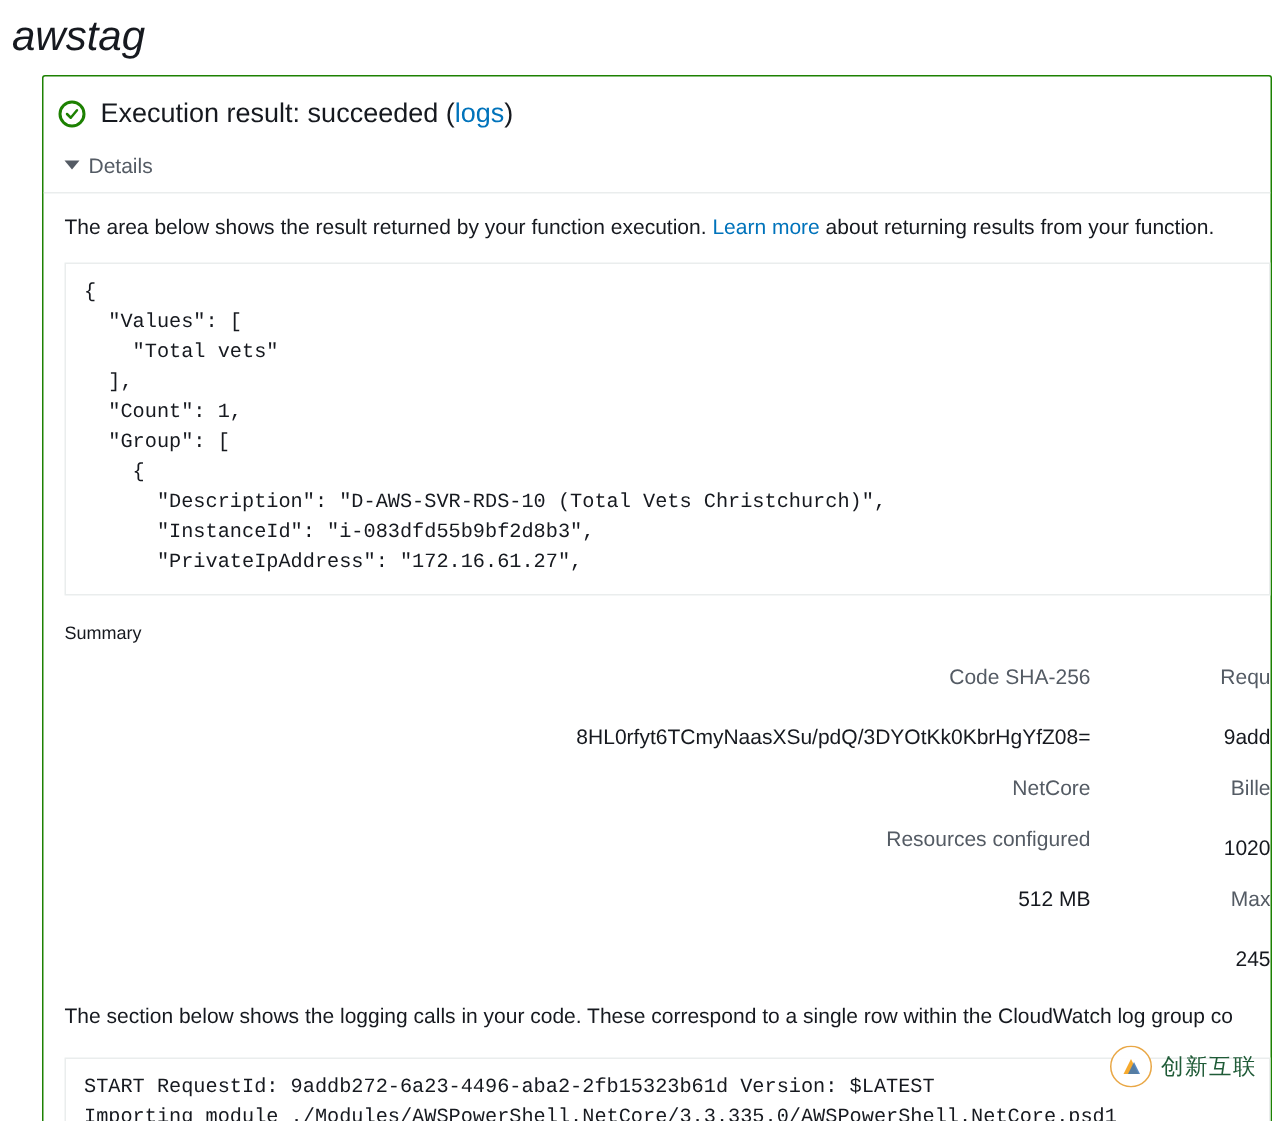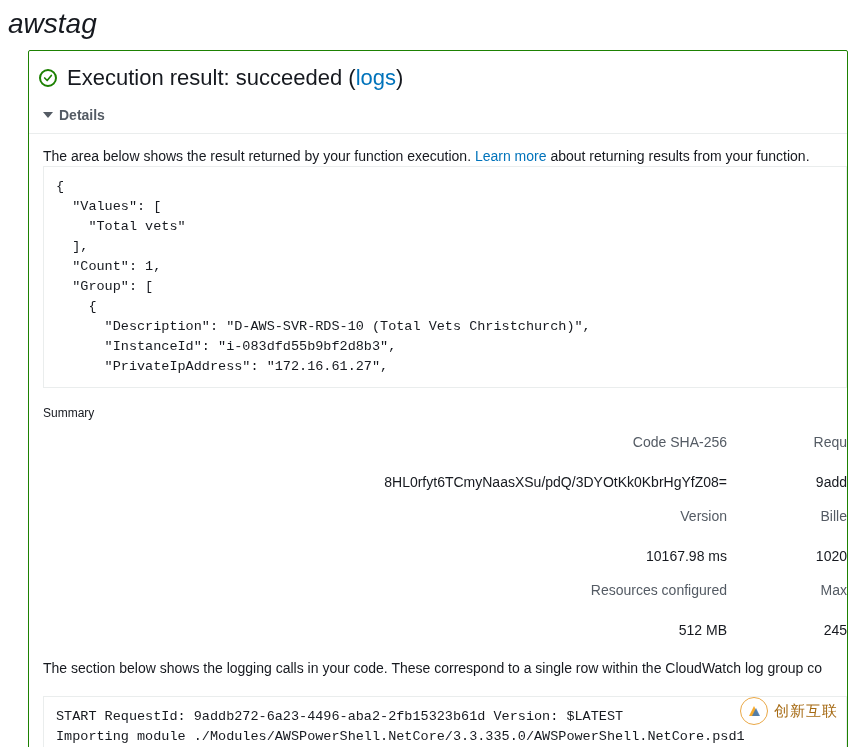--- a/index.html
+++ b/index.html
@@ -34,42 +34,42 @@
   .check-icon {
     width: 18px; height: 18px;
     border: 2px solid #1d8102;
     border-radius: 50%;
     display:flex;align-items:center;justify-content:center;
     margin-right: 10px;
     flex: 0 0 auto;
   }
   .check-icon svg { display:block; }
   .result-title {
-    font-size: 22px;
+    font-size: 18px;
     color: #16191f;
   }
   .link { color: #0073bb; cursor: pointer; }
   .details-row {
     padding: 4px 14px 10px 14px;
     display:flex; align-items:center;
     gap:6px;
   }
   .caret-down {
     width:0;height:0;
     border-left:5px solid transparent;
     border-right:5px solid transparent;
     border-top:6px solid #545b64;
     display:inline-block;
   }
-  .details-label { color:#545b64; font-weight:700; font-size:14px; }
+  .details-label { color:#545b64; font-weight:400; font-size:14px; }
   .body-area {
     border-top: 1px solid #eaeded;
     padding: 14px 0 0 14px;
   }
-  .hint { color:#545b64; margin-bottom:2px; }
+  .hint { color:#545b64; margin-bottom:16px; }
   .hint .dark { color:#16191f; }
   .code-block {
     border: 1px solid #eaeded;
     background: #fff;
     padding: 10px 12px;
     font-family: Consolas, Monaco, "Courier New", monospace;
     font-size: 13.5px;
     line-height: 1.48;
     white-space: pre;
     color:#16191f;
@@ -98,21 +98,21 @@
     display:flex; align-items:center;
     gap:6px;
     opacity:0.95;
   }
   .wm-badge {
     width:28px;height:28px;border-radius:50%;
     background:#fff;border:1px solid #e8a33c;
     display:flex;align-items:center;justify-content:center;
   }
   .wm-badge svg{display:block;}
-  .wm-text { font-size:15px; color:#a16207; font-weight:500; letter-spacing:1px;}
+  .wm-text { font-size:15px; color:#14532d; font-weight:500; letter-spacing:1px;}
 </style>
 </head>
 <body>
 
 <div class="page">
   <div class="title">awstag</div>
 
   <div class="results-box">
 
     <div class="result-header">
@@ -150,22 +150,21 @@
 
       <div class="section-heading">Summary</div>
 
       <div class="kv-grid">
         <div class="col">
           <div class="kv">
             <div class="k">Code SHA-256</div>
             <div class="v">8HL0rfyt6TCmyNaasXSu/pdQ/3DYOtKk0KbrHgYfZ08=</div>
           </div>
           <div class="kv">
-            <div class="k">Version</div>
-            <div class="v">10167.98 ms</div>
+            <div class="k">NetCore</div>
           </div>
           <div class="kv">
             <div class="k">Resources configured</div>
             <div class="v">512 MB</div>
           </div>
         </div>
         <div class="col" style="flex:0 0 60px">
           <div class="kv">
             <div class="k">Requ</div>
             <div class="v">9add</div>

